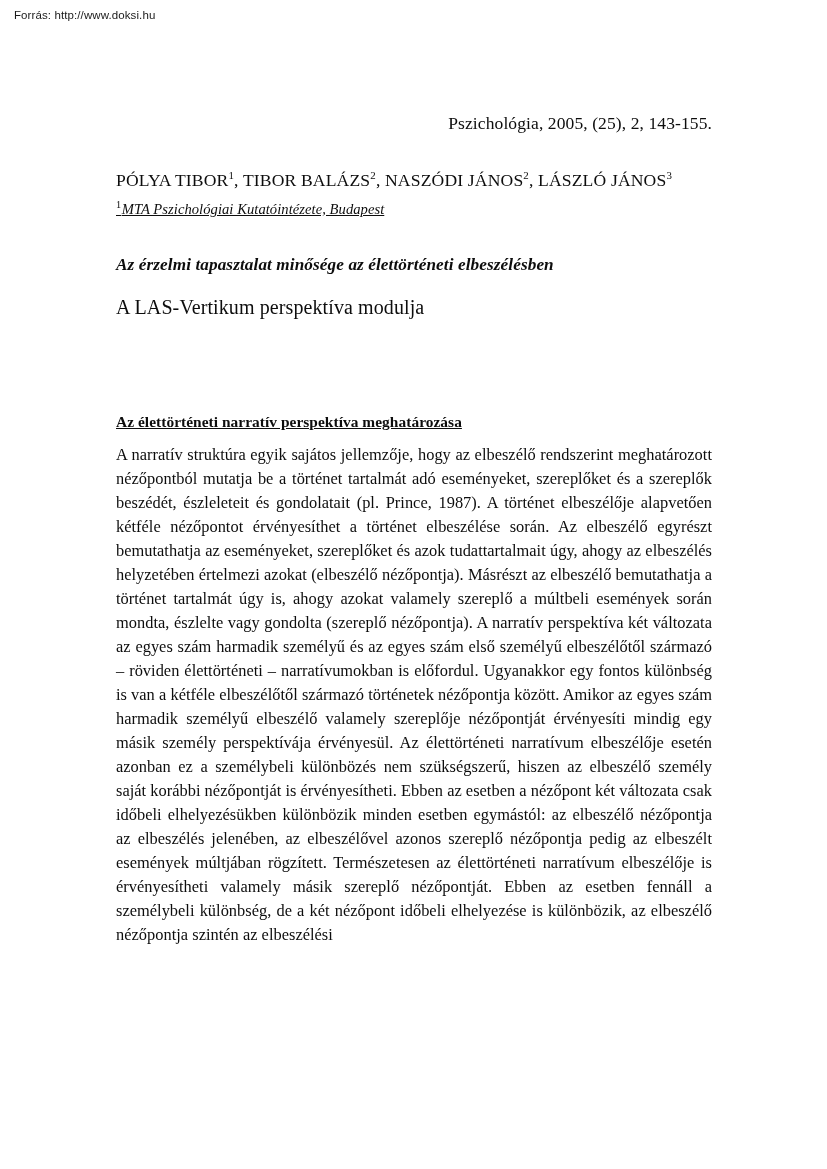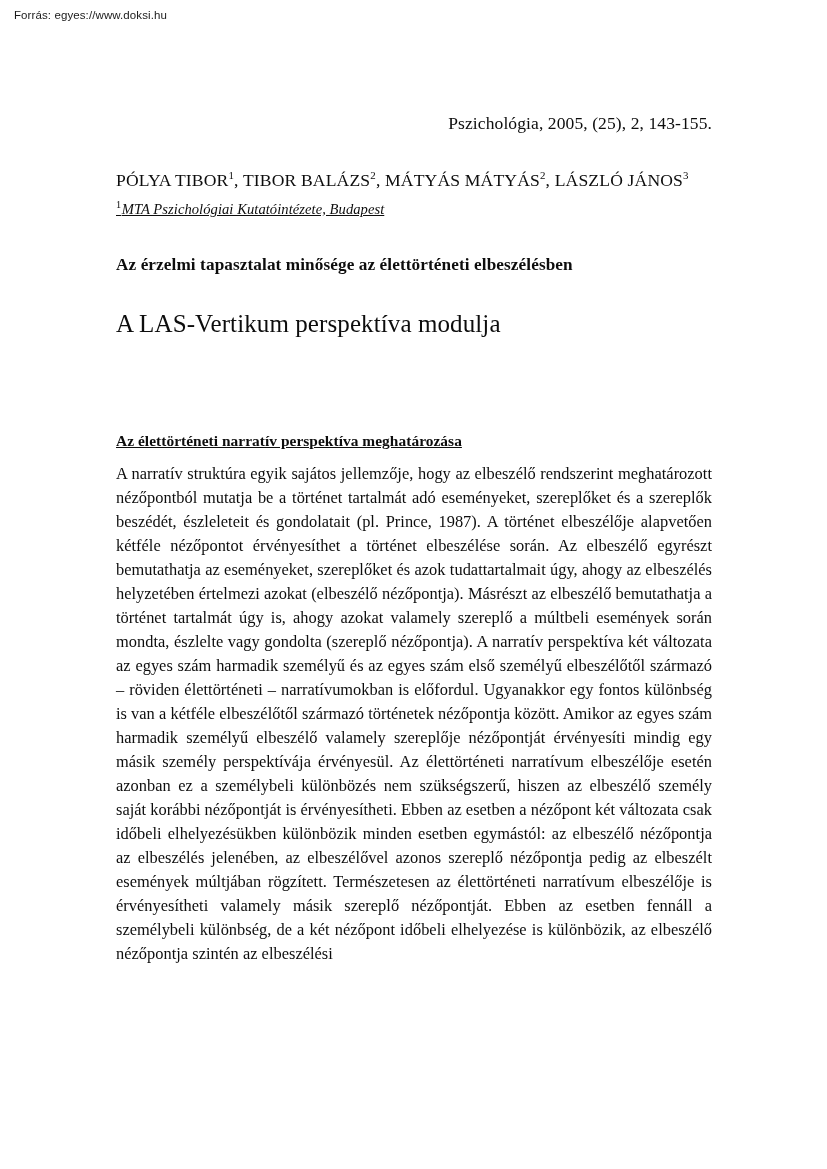--- a/index.html
+++ b/index.html
@@ -80,25 +80,26 @@
     margin-right: 0.5px;
   }
   .affil.spaced sup { margin-right: 2.5px; }
 
   .doc-title {
     margin-top: 38px;
     font-weight: bold;
     font-size: 17.2px;
     letter-spacing: 0.1px;
     white-space: nowrap;
+    font-style: italic;
   }
 
   .doc-subtitle {
-    margin-top: 35px;
-    font-size: 25px;
+    margin-top: 21px;
+    font-size: 20px;
     font-weight: normal;
     letter-spacing: 0.1px;
     white-space: nowrap;
   }
 
   .section-heading {
     margin-top: 94px;
     font-weight: bold;
     font-size: 15.4px;
     letter-spacing: 0.05px;
@@ -117,28 +118,28 @@
   }
   .body-par.last {
     text-align-last: left;
   }
 </style>
 </head>
 <body>
 
 <div class="page">
 
-  <div class="source-stamp">Forrás: egyes://www.doksi.hu</div>
+  <div class="source-stamp">Forrás: http://www.doksi.hu</div>
 
   <div class="content">
 
     <div class="journal-line">Pszichológia, 2005, (25), 2, 143-155.</div>
 
     <div class="authors">
-      <span>PÓLYA TIBOR</span><sup>1</sup><span>, </span><span>TIBOR BALÁZS</span><sup>2</sup><span>, </span><span>MÁTYÁS MÁTYÁS</span><sup>2</sup><span>, </span><span>LÁSZLÓ JÁNOS</span><sup>3</sup>
+      <span>PÓLYA TIBOR</span><sup>1</sup><span>, </span><span>TIBOR BALÁZS</span><sup>2</sup><span>, </span><span>NASZÓDI JÁNOS</span><sup>2</sup><span>, </span><span>LÁSZLÓ JÁNOS</span><sup>3</sup>
     </div>
 
     <div class="affiliations">
       <div class="affil">
         <sup>1</sup><span>MTA Pszichológiai Kutatóintézete, Budapest</span>
       </div>
     </div>
 
     <div class="doc-title">Az érzelmi tapasztalat minősége az élettörténeti elbeszélésben</div>
 

